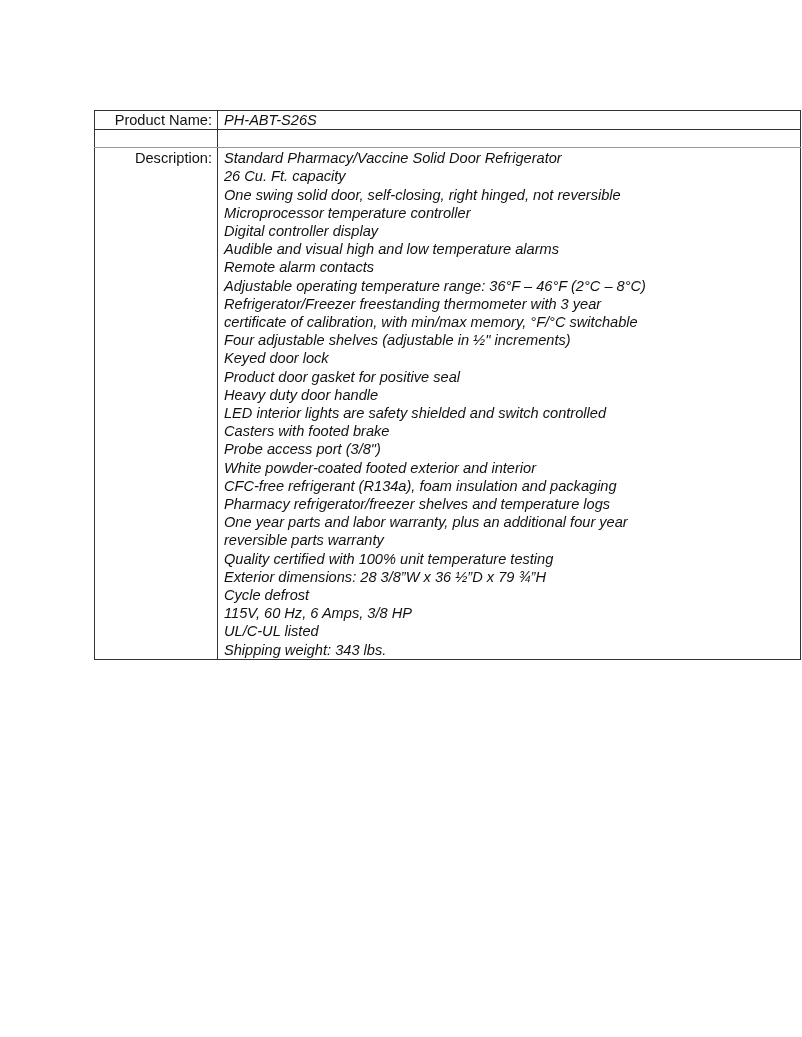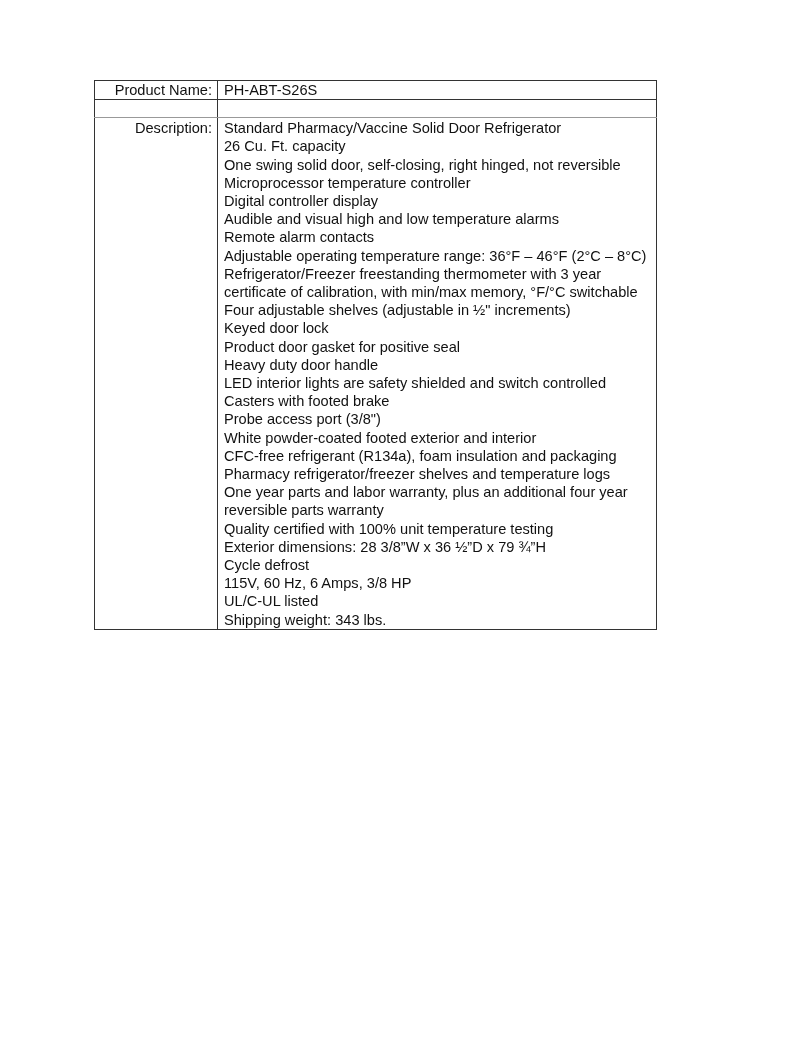--- a/index.html
+++ b/index.html
@@ -10,39 +10,40 @@
     body {
       width: 802px;
       height: 1037px;
       position: relative;
       font-family: "Liberation Sans", sans-serif;
       color: #111111;
     }
     .spec-table {
       position: absolute;
       left: 94px;
-      top: 80px;
-      width: 563px;
+      top: 110px;
+      width: 707px;
       border-collapse: collapse;
       font-size: 14.6px;
       line-height: 18.2px;
     }
     .spec-table td {
       border: 1px solid #333333;
       padding: 0 5px;
       vertical-align: top;
     }
     .spec-table td.label {
       width: 113px;
       text-align: right;
       padding-right: 5px;
       padding-left: 4px;
     }
     .spec-table td.value {
       padding-left: 6px;
+      font-style: italic;
     }
     .row-name td {
       height: 18px;
     }
     .row-spacer td {
       height: 17px;
       border-bottom-color: #999999;
     }
     .row-desc td {
       padding-top: 1px;

